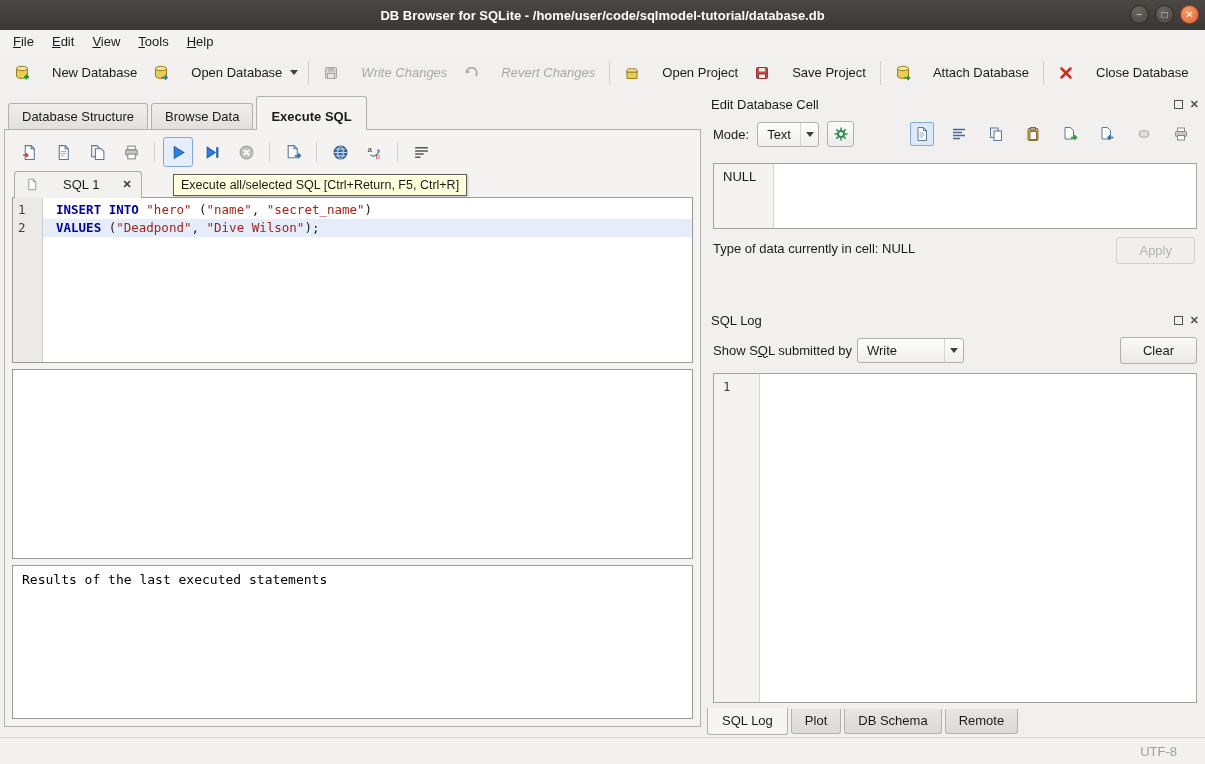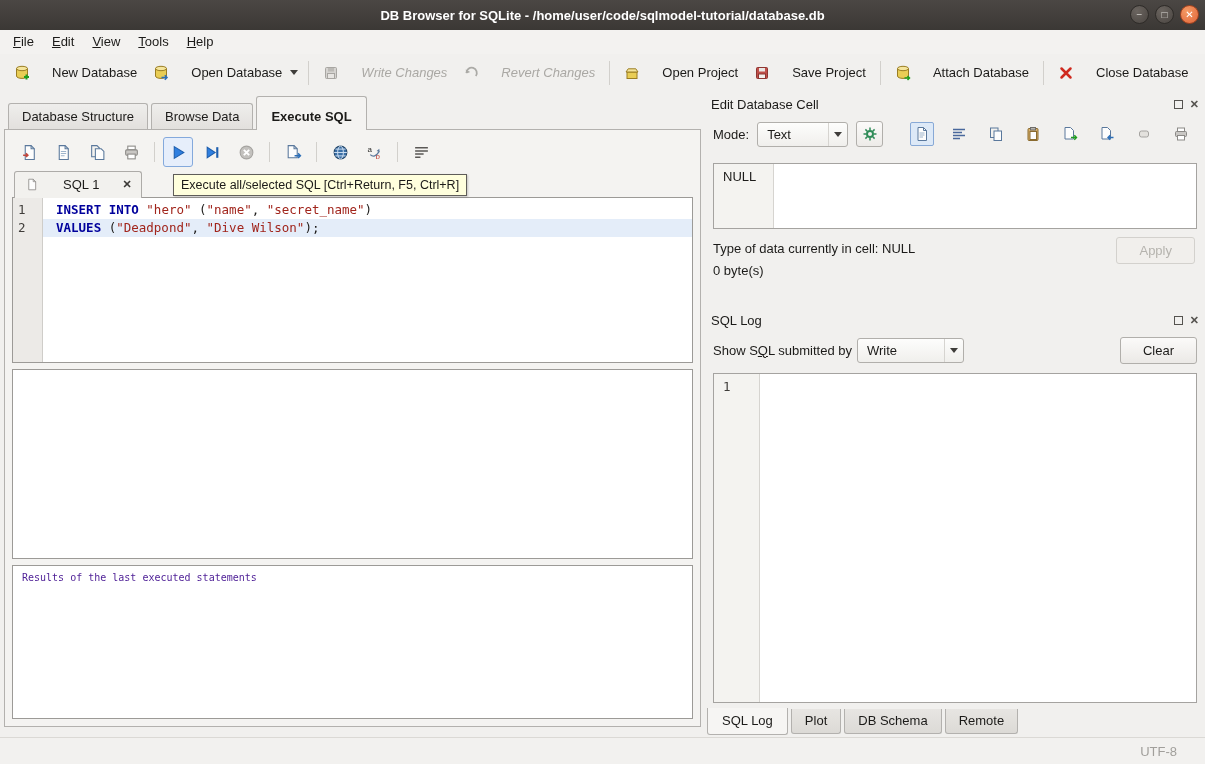--- a/index.html
+++ b/index.html
@@ -60,34 +60,34 @@
   .editor .gutter { width:30px; flex:0 0 30px; background:#eceae7; border-right:1px solid #cfcdc9; padding:3px 0 0 5px; color:#3f3d3a; }
   .editor .code { flex:1; padding-top:3px; }
   .code-line { height:18px; white-space:pre; padding-left:13px; }
   .code-line.current { background:#e4edf9; }
   .tok-keyword { color:#00009c; font-weight:bold; }
   .tok-string { color:#a1251c; }
   .tok-plain { color:#1c1b19; }
 
   .splitter { height:6px; flex:0 0 6px; }
   .grid-panel { flex:1; border:1px solid #9c9a97; background:#fff; min-height:0; }
-  .results-panel { height:154px; flex:0 0 154px; border:1px solid #9c9a97; background:#fff; padding:6px 9px; font-family:"DejaVu Sans Mono", monospace; font-size:10px; color:#4c1d95; }
+  .results-panel { height:154px; flex:0 0 154px; border:1px solid #9c9a97; background:#fff; padding:6px 9px; font-family:"DejaVu Sans Mono", monospace; font-size:13px; color:#000000; }
 
   
   .dock-title { height:22px; flex:0 0 22px; display:flex; align-items:center; padding:0 6px; }
   .dock-title .spacer { flex:1; }
   .dock-icons { display:flex; gap:7px; align-items:center; }
   .float-icon { width:9px; height:9px; border:1px solid #55534f; display:inline-block; }
   .dock-close { font-size:11px; font-weight:bold; color:#55534f; line-height:1; cursor:default; }
 
   .mode-row { height:34px; flex:0 0 34px; display:flex; align-items:center; gap:8px; padding:0 8px; margin-top:2px; }
   .combo { display:inline-flex; align-items:center; height:25px; border:1px solid #b1afab; border-radius:3px; background:linear-gradient(#fdfdfc,#f0efec); cursor:default; }
   .combo .val { padding:0 9px; flex:1; }
   .combo .arrow-zone { width:19px; align-self:stretch; display:flex; align-items:center; justify-content:center; border-left:1px solid #d6d4d0; }
-  .combo.mode { width:91px; }
+  .combo.mode { width:62px; }
   .combo.user { width:107px; }
   .sq-btn { width:27px; height:26px; border:1px solid #b1afab; border-radius:3px; background:linear-gradient(#fbfaf9,#edebe8); display:flex; align-items:center; justify-content:center; }
   .cell-icons { margin-left:auto; display:flex; gap:13px; align-items:center; padding-right:4px; }
   .mini-btn { width:24px; height:24px; display:flex; align-items:center; justify-content:center; border:1px solid transparent; border-radius:2px; }
   .mini-btn.pressed { border:1px solid #88a9d6; background:#dde9f7; }
 
   .cell-editor { height:66px; flex:0 0 66px; margin:12px 8px 0 8px; border:1px solid #a5a3a0; background:#fff; display:flex; }
   .cell-editor .cgutter { width:60px; flex:0 0 60px; background:#f4f3f0; border-right:1px solid #d6d4d0; padding:5px 0 0 9px; }
   .cell-info { height:68px; flex:0 0 68px; position:relative; padding:12px 8px 0 8px; }
   .cell-info .line2 { margin-top:7px; }
@@ -405,21 +405,20 @@
 
       <div class="cell-editor">
         <div class="cgutter">
           <span>NULL</span>
         </div>
         <div style="flex:1"></div>
       </div>
 
       <div class="cell-info">
         <div>Type of data currently in cell: NULL</div>
-        <div class="line2">0 byte(s)</div>
         <span class="btn disabled apply-btn">Apply</span>
       </div>
 
       <div class="dock-title" style="margin-top:12px">
         <span>SQL Log</span>
         <span class="spacer"></span>
         <span class="dock-icons">
           <span class="float-icon"></span>
           <span class="dock-close">✕</span>
         </span>

